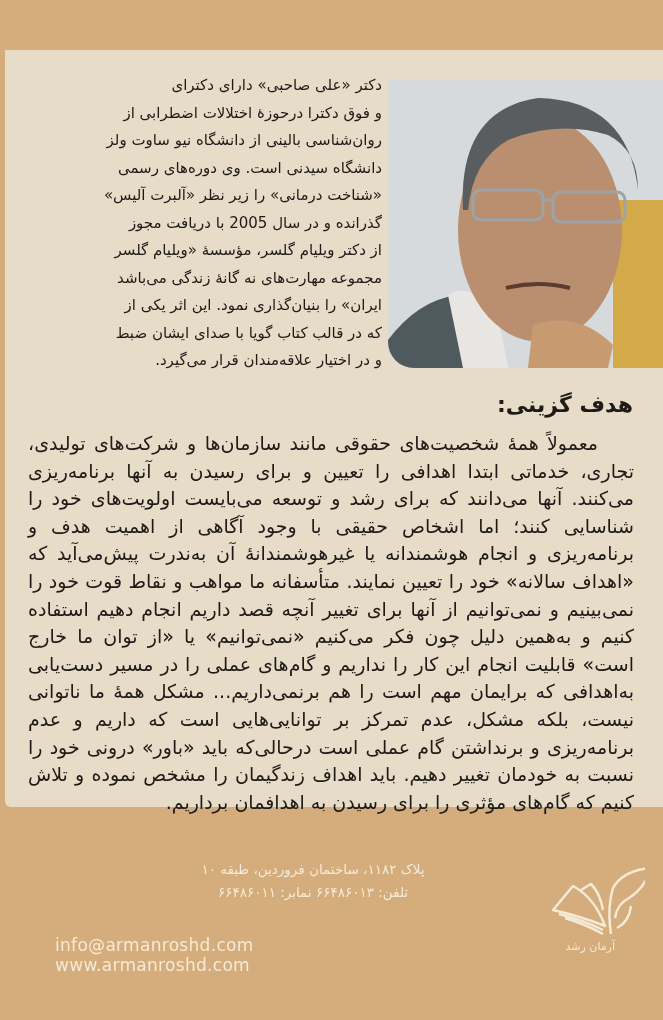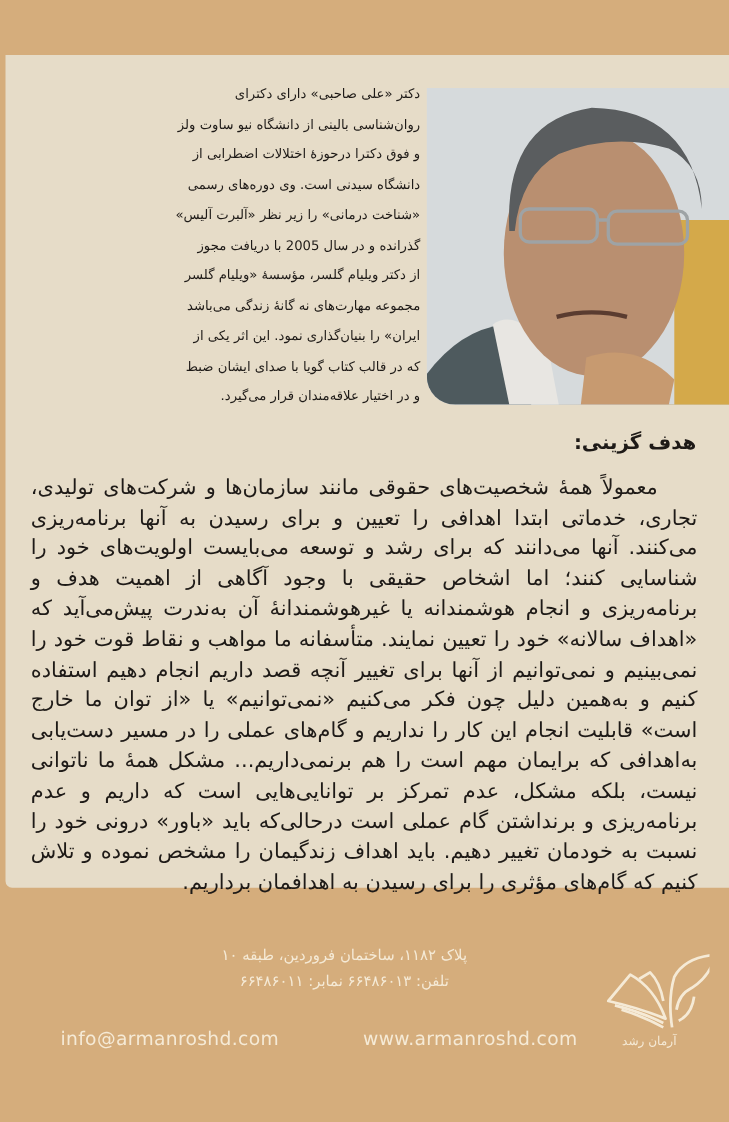--- a/index.html
+++ b/index.html
@@ -19,45 +19,46 @@
       border-radius: 0 0 0 26px; overflow: hidden;
       background: linear-gradient(90deg, #d9dde0 0%, #cfd5d9 30%, #b8b2a6 60%, #c9a55a 100%);
     }
     .photo svg { display: block; }
     .text-rtl {
       direction: rtl; unicode-bidi: plaintext;
       color: #1e1a17;
     }
     .bio {
       position: absolute; left: 30px; top: 72px; width: 352px;
-      font-size: 12px; line-height: 27.5px; text-align: justify;
+      font-size: 15px; line-height: 27.5px; text-align: justify;
       text-align-last: right;
     }
     .bio p { margin: 0; }
     .goal-heading {
       position: absolute; right: 30px; top: 392px;
-      font-weight: bold; font-size: 18px;
+      font-weight: bold; font-size: 22px;
     }
     .goal-body {
       position: absolute; left: 28px; top: 430px; width: 606px;
       font-size: 19px; line-height: 27.6px; text-align: justify;
     }
     .goal-body p { margin: 0; text-indent: 36px; }
     .footer-address {
       position: absolute; left: 98px; top: 858px; width: 430px;
       color: #f5ead6; font-size: 13.5px; line-height: 23px; text-align: center;
       direction: rtl;
     }
     .footer-address .row { display: block; }
     .phones { display: flex; justify-content: center; gap: 40px; direction: rtl; }
     .links {
       position: absolute; top: 935px; left: 55px; width: 470px;
       display: flex; justify-content: space-between;
       color: #f5ead6; font-size: 17px; font-family: "DejaVu Sans", sans-serif;
       letter-spacing: 0.3px;
+      flex-direction: column;
     }
     .logo {
       position: absolute; left: 545px; top: 858px; width: 100px; height: 110px;
     }
     .logo-label {
       position: absolute; left: 545px; top: 940px; width: 70px; text-align: right;
       color: #f5ead6; font-size: 11px; direction: rtl;
     }
   </style>
 </head>
@@ -76,22 +77,22 @@
     <rect x="85" y="110" width="70" height="30" rx="8" fill="none" stroke="#9ea3a5" stroke-width="3"></rect>
     <rect x="165" y="112" width="72" height="30" rx="8" fill="none" stroke="#9ea3a5" stroke-width="3"></rect>
     <path d="M155 120 L165 120" stroke="#9ea3a5" stroke-width="3"></path>
     <path d="M118 208 Q150 200 182 208" stroke="#5a3c30" stroke-width="4" fill="none"></path>
     <path d="M145 245 Q190 230 225 265 L220 288 L140 288 Z" fill="#c79a70"></path>
   </svg>
 </div>
 
 <div class="bio text-rtl">
   <p>دکتر «علی صاحبی» دارای دکترای</p>
+  <p>و فوق دکترا درحوزهٔ اختلالات اضطرابی از</p>
   <p>روان‌شناسی بالینی از دانشگاه نیو ساوت ولز</p>
-  <p>و فوق دکترا درحوزهٔ اختلالات اضطرابی از</p>
   <p>دانشگاه سیدنی است. وی دوره‌های رسمی</p>
   <p>«شناخت درمانی» را زیر نظر «آلبرت آلیس»</p>
   <p>گذرانده و در سال 2005 با دریافت مجوز</p>
   <p>از دکتر ویلیام گلسر، مؤسسهٔ «ویلیام گلسر</p>
   <p>مجموعه مهارت‌های نه گانهٔ زندگی می‌باشد</p>
   <p>ایران» را بنیان‌گذاری نمود. این اثر یکی از</p>
   <p>که در قالب کتاب گویا با صدای ایشان ضبط</p>
   <p>و در اختیار علاقه‌مندان قرار می‌گیرد.</p>
 </div>
 

